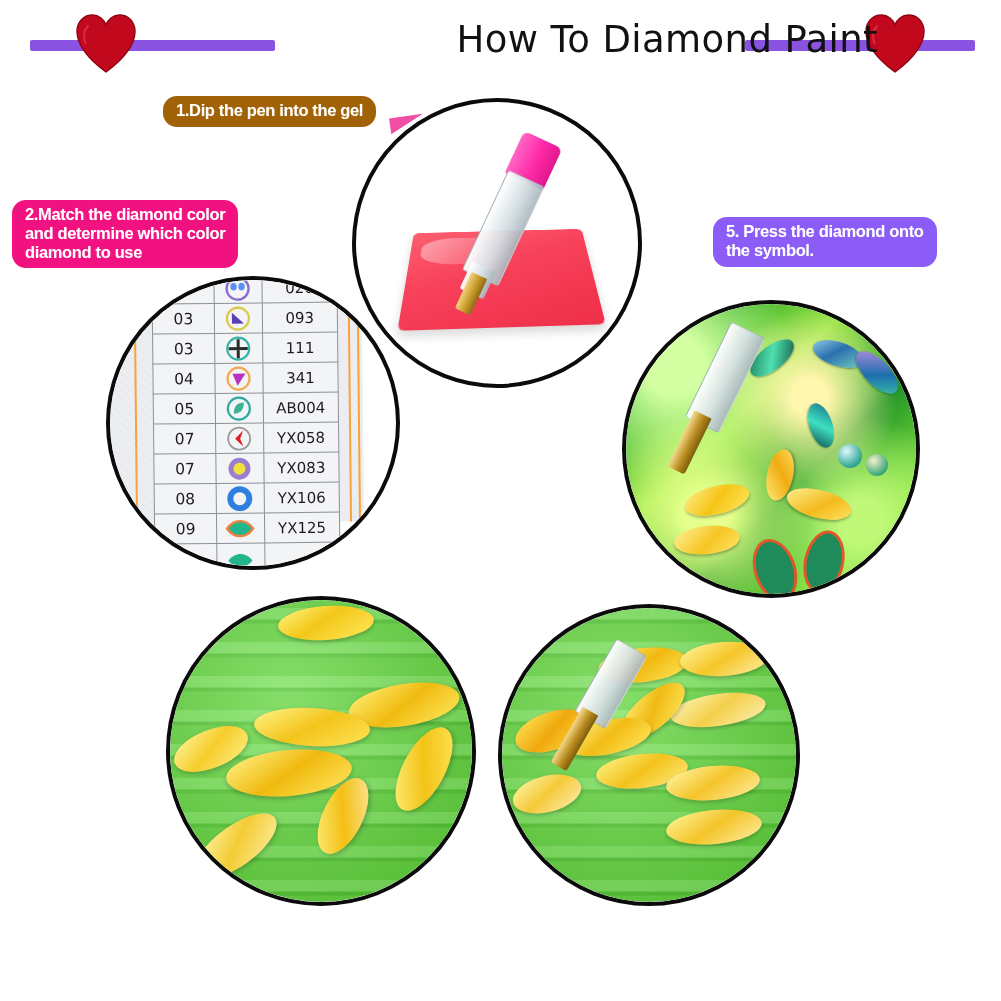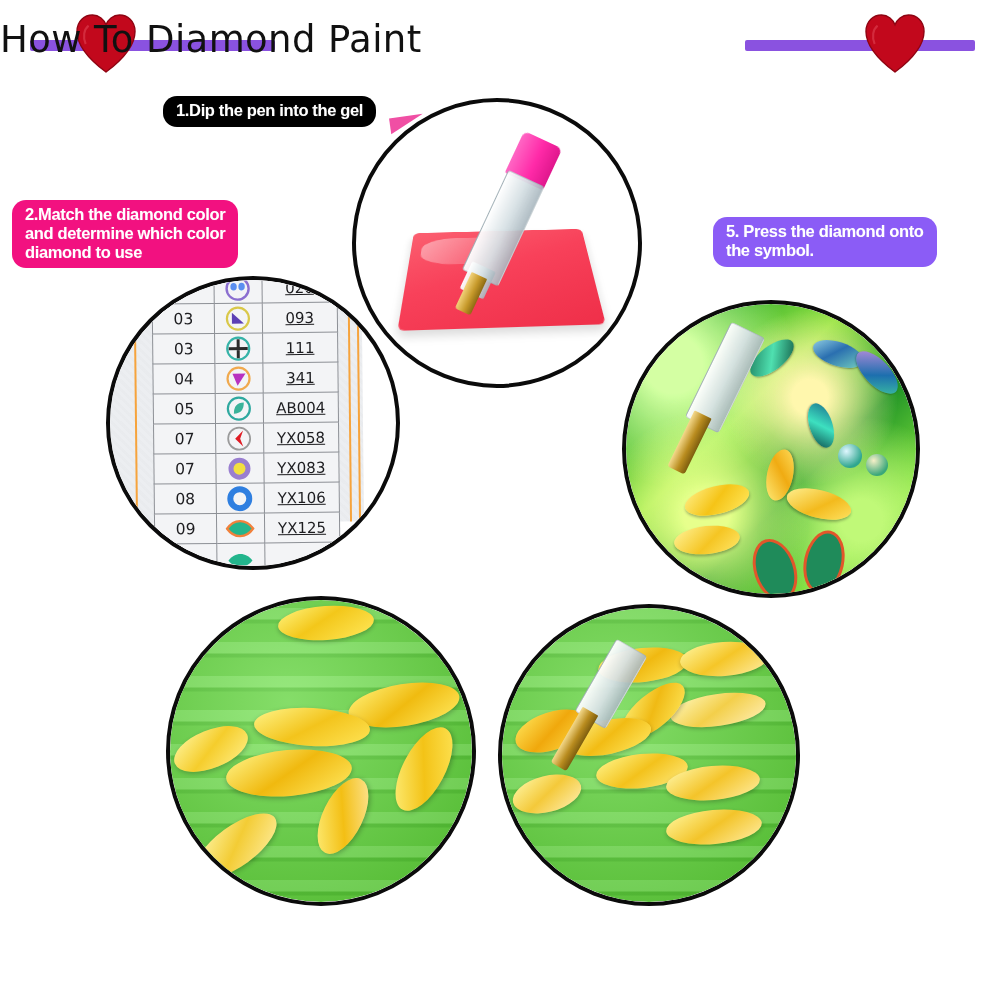--- a/index.html
+++ b/index.html
@@ -15,21 +15,21 @@
   
   .hdr-bar{position:absolute;height:11px;border-radius:2px;}
   .hdr-bar.left{left:30px;top:40px;width:245px;}
   .hdr-bar.right{left:745px;top:40px;width:230px;}
   .heart{position:absolute;width:62px;height:60px;}
   .heart svg{width:100%;height:100%;display:block;}
   .heart.left{left:75px;top:14px;}
   .heart.right{left:1001px;top:14px;}
   .title{
     position:absolute;left:0;top:18px;width:878px;
-    text-align:left;
+    text-align:right;
     font-size:37px;
     letter-spacing:.4px;
     color:#111111;
     font-family:"DejaVu Sans","Liberation Sans",sans-serif;
     font-weight:400;
   }
 
   
   .badge{
     position:absolute;
@@ -124,21 +124,21 @@
     border:1px solid #8d9096;
     height:29px;
     font-size:15.5px;
     color:#1d1d20;
     text-align:center;
     padding:0 3px;
     background:#f3f4f6;
   }
   table.ctab td.sym{width:50px;padding:0;}
   table.ctab td.num{width:62px;}
-  table.ctab td.code{width:72px;font-size:15px;text-decoration:underline;}
+  table.ctab td.code{width:72px;font-size:15px;}
   .symbox{width:100%;height:27px;display:flex;align-items:center;justify-content:center;}
   .orange-line{position:absolute;top:-170px;height:420px;width:2px;background:#f6a33c;}
   .ol1{left:-18px;}
   .ol2{left:196px;}
   .ol3{left:205px;}
 </style>
 </head>
 <body>
 
 <div id="stage">
@@ -157,21 +157,21 @@
   <div class="heart right" style="left:864px;">
     <svg viewBox="0 0 64 62" aria-hidden="true">
       <path d="M32 60 C 8 42 2 28 2 18 C 2 7 10 1 18 1 C 25 1 30 6 32 11 C 34 6 39 1 46 1 C 54 1 62 7 62 18 C 62 28 56 42 32 60 Z" fill="#c2081c"></path>
       <path d="M32 60 C 8 42 2 28 2 18 C 2 7 10 1 18 1 C 25 1 30 6 32 11 C 34 6 39 1 46 1 C 54 1 62 7 62 18 C 62 28 56 42 32 60 Z" fill="none" stroke="#8e0412" stroke-width="1.4"></path>
       <path d="M14 12 C 9 16 8 24 11 31" fill="none" stroke="#e2485a" stroke-width="2.2" opacity=".55"></path>
     </svg>
   </div>
 
   <div class="title" style="color: rgb(17, 17, 17);">How To Diamond Paint</div>
 
-  <div class="badge" style="left: 163px; top: 96px; background: #000000; color: rgb(255, 255, 255);">
+  <div class="badge" style="left: 163px; top: 96px; background: #a16207; color: rgb(255, 255, 255);">
     <span>1.Dip the pen into the gel</span>
   </div>
 
   <div class="tail" style="left:390px;top:116px;border-left:0 solid transparent;border-top:16px solid #f04fa4;border-right:34px solid transparent;transform:rotate(-8deg);"></div>
 
   <div class="circle" style="left: 352px; top: 98px; width: 290px; height: 290px; border-color: rgb(11, 11, 11);">
     <div class="inner">
       <div class="gelpad"></div>
 
       <div class="pen" style="left:78px;top:20px;width:58px;height:190px;transform:rotate(25deg);">

